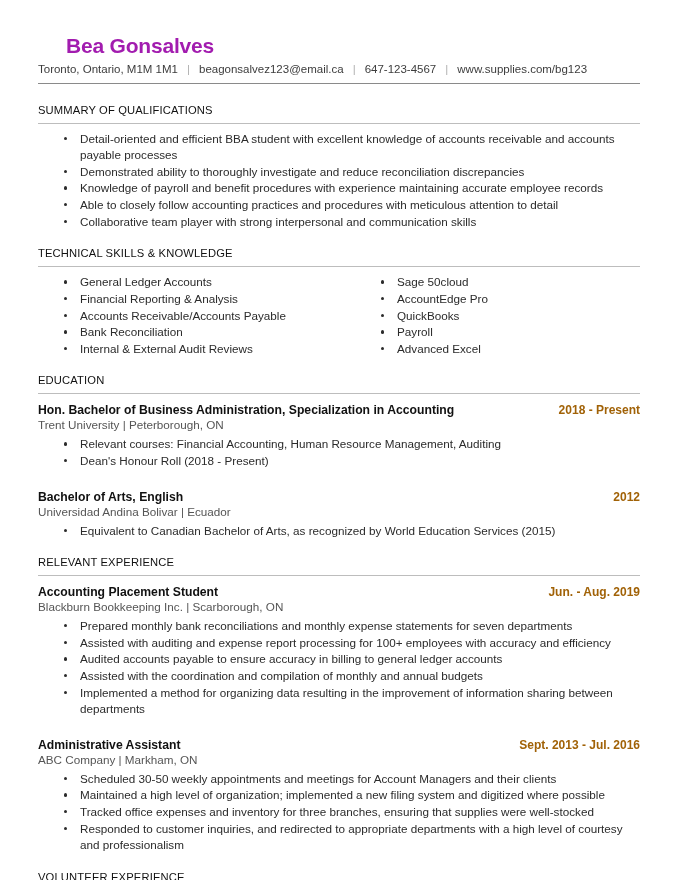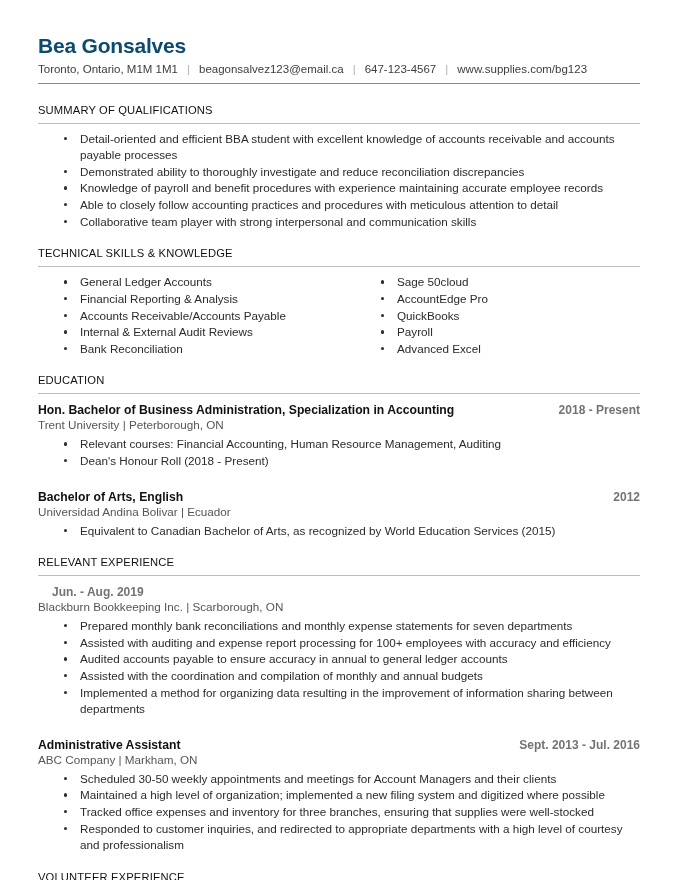--- a/index.html
+++ b/index.html
@@ -14,24 +14,25 @@
     font-family: "Liberation Sans", sans-serif;
     color: #1a1a1a;
     padding: 34px 40px 0 38px;
     -webkit-font-smoothing: antialiased;
   }
 
   
   .name {
     font-size: 21px;
     font-weight: bold;
-    color: #0c4a6e;
+    color: #a21caf;
     letter-spacing: -0.2px;
     line-height: 1.15;
     margin-bottom: 4px;
+    margin-left: 28px;
   }
 
   .contact-line {
     font-size: 11.5px;
     color: #3c3c3c;
     line-height: 1.35;
     white-space: nowrap;
     padding-bottom: 5px;
   }
   .contact-sep {
@@ -102,21 +103,21 @@
     align-items: baseline;
   }
   .entry-title {
     font-size: 12.2px;
     font-weight: bold;
     color: #111111;
   }
   .entry-date {
     font-size: 12px;
     font-weight: bold;
-    color: #737373;
+    color: #a16207;
     white-space: nowrap;
     padding-left: 14px;
   }
   .entry-sub {
     font-size: 11.7px;
     color: #555555;
     line-height: 1.45;
     margin-bottom: 2px;
   }
   .entry-bullets { margin-top: 2px; }
@@ -150,22 +151,22 @@
 <div class="spacer-md"></div>
 
 <section class="section">
   <div class="section-title">TECHNICAL SKILLS &amp; KNOWLEDGE</div>
   <div class="section-rule"></div>
   <div class="two-col">
     <ul class="bullets col-left">
       <li>General Ledger Accounts</li>
       <li>Financial Reporting &amp; Analysis</li>
       <li>Accounts Receivable/Accounts Payable</li>
+      <li>Bank Reconciliation</li>
       <li>Internal &amp; External Audit Reviews</li>
-      <li>Bank Reconciliation</li>
     </ul>
     <ul class="bullets col-right">
       <li>Sage 50cloud</li>
       <li>AccountEdge Pro</li>
       <li>QuickBooks</li>
       <li>Payroll</li>
       <li>Advanced Excel</li>
     </ul>
   </div>
 </section>
@@ -203,27 +204,28 @@
 </section>
 
 <div class="spacer-md"></div>
 
 <section class="section">
   <div class="section-title">RELEVANT EXPERIENCE</div>
   <div class="section-rule"></div>
 
   <div class="entry">
     <div class="entry-head">
+      <span class="entry-title">Accounting Placement Student</span>
       <span class="entry-date">Jun. - Aug. 2019</span>
     </div>
     <div class="entry-sub">Blackburn Bookkeeping Inc. | Scarborough, ON</div>
     <ul class="bullets entry-bullets">
       <li>Prepared monthly bank reconciliations and monthly expense statements for seven departments</li>
       <li>Assisted with auditing and expense report processing for 100+ employees with accuracy and efficiency</li>
-      <li>Audited accounts payable to ensure accuracy in annual to general ledger accounts</li>
+      <li>Audited accounts payable to ensure accuracy in billing to general ledger accounts</li>
       <li>Assisted with the coordination and compilation of monthly and annual budgets</li>
       <li>Implemented a method for organizing data resulting in the improvement of information sharing between departments</li>
     </ul>
   </div>
 
   <div class="spacer-sm"></div>
 
   <div class="entry">
     <div class="entry-head">
       <span class="entry-title">Administrative Assistant</span>

